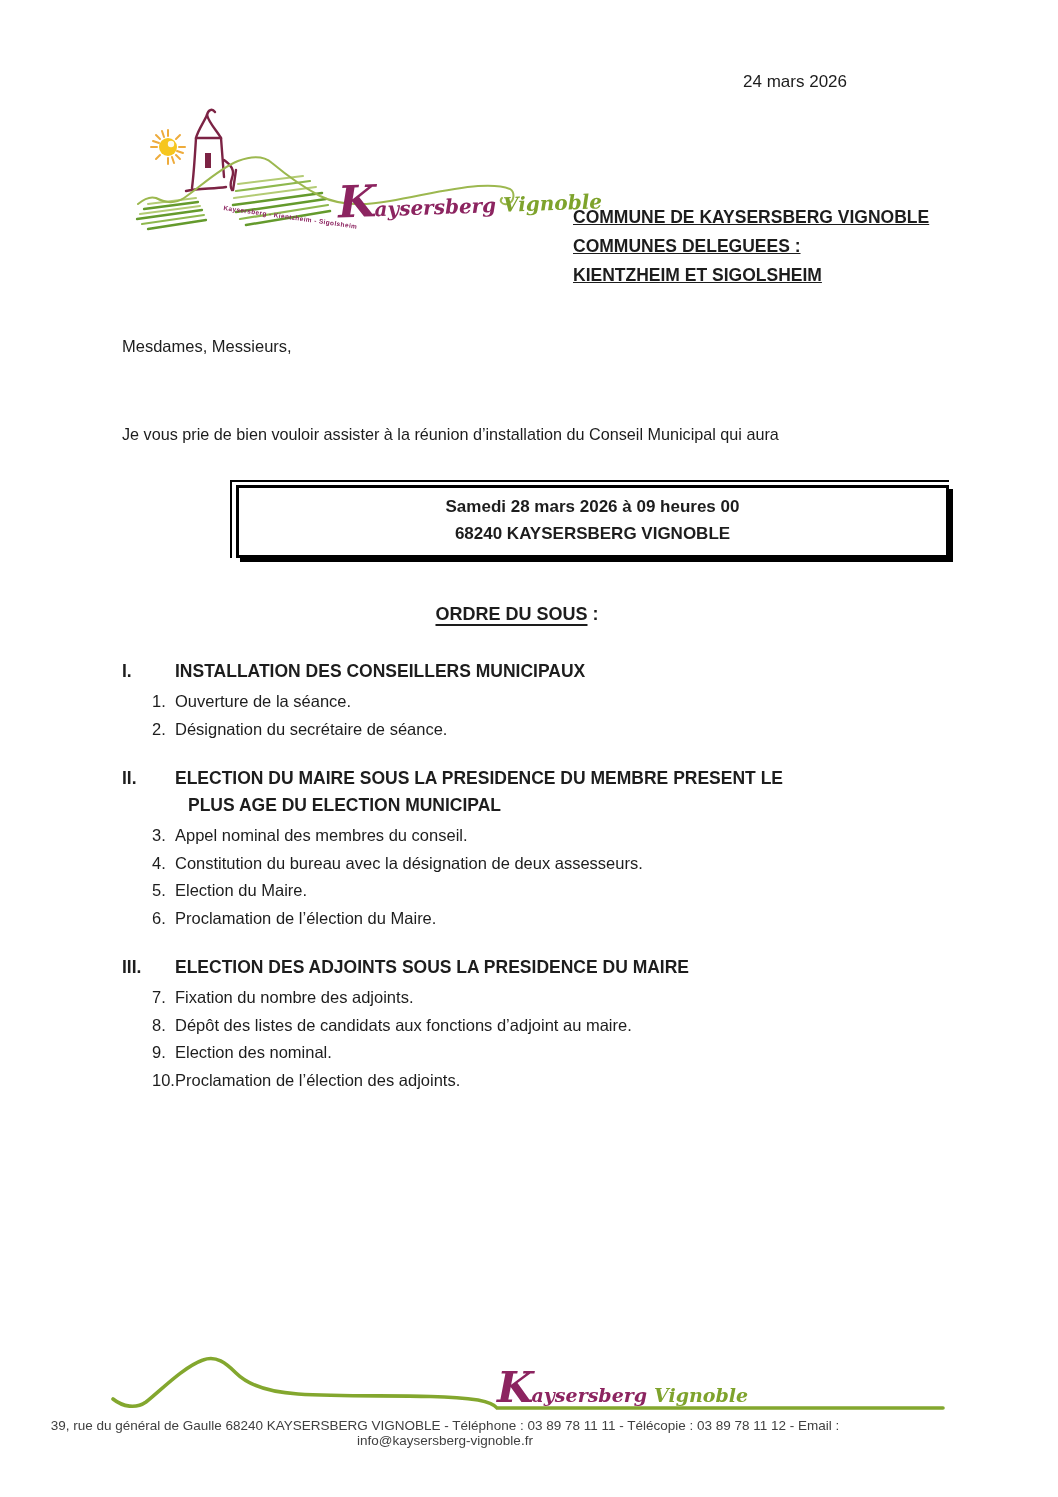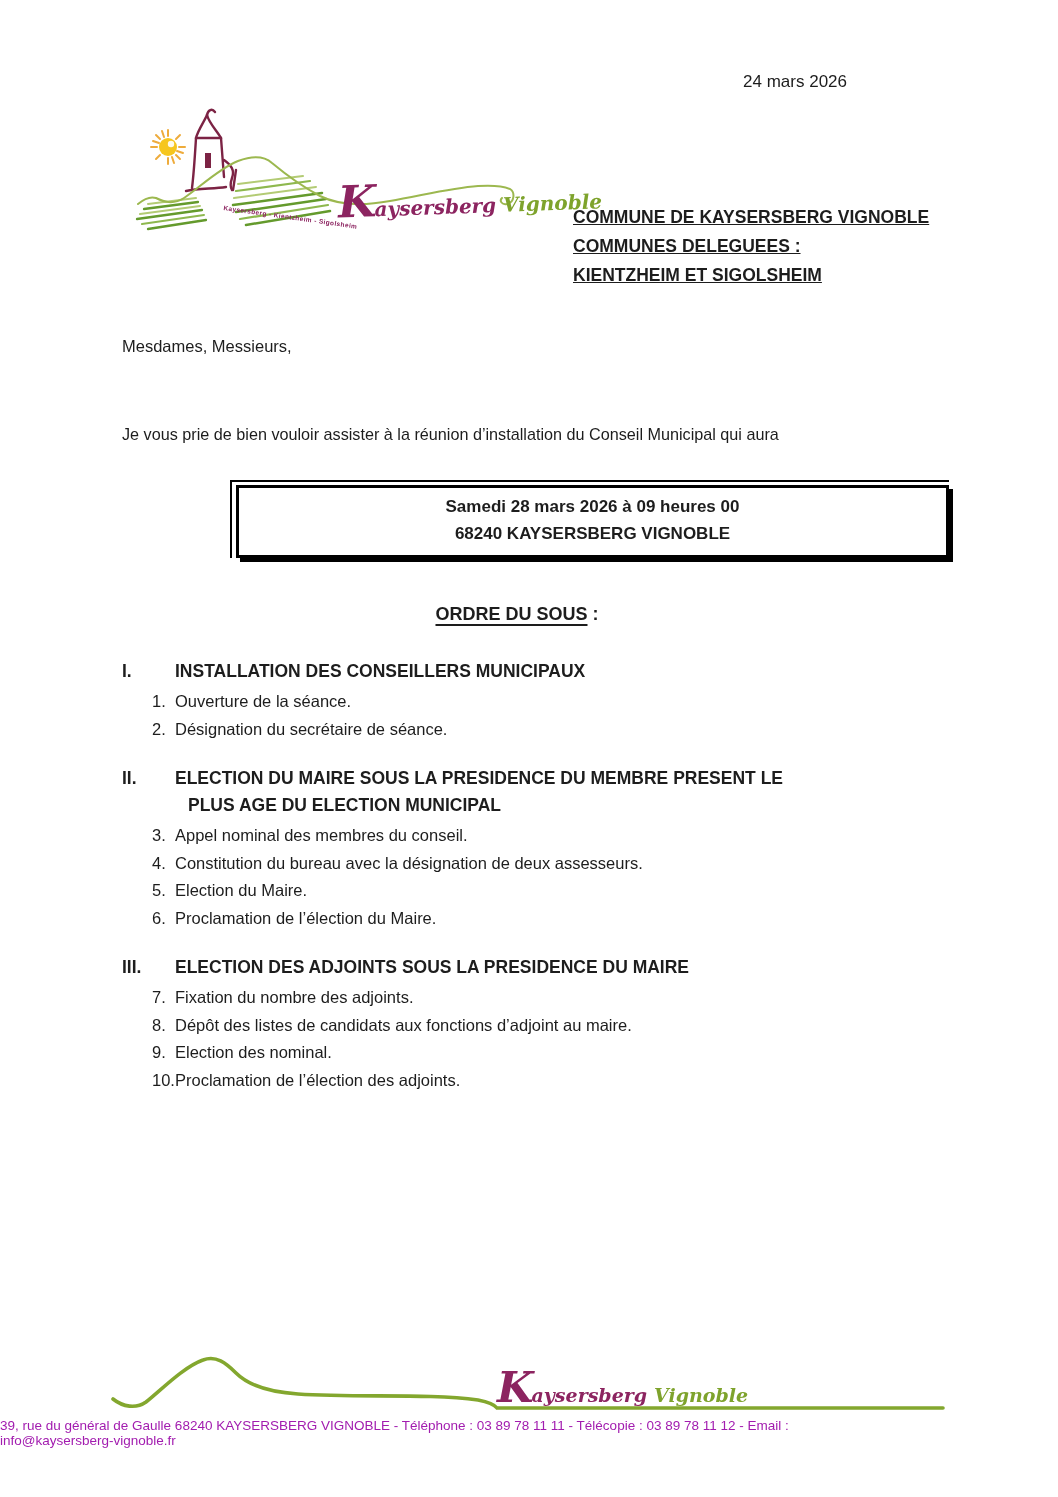--- a/index.html
+++ b/index.html
@@ -72,21 +72,21 @@
   .item-num{width:23px;flex:none;}
   .item-text{flex:1;}
   
   .footer{position:absolute;left:0;top:1355px;width:1058px;height:110px;}
   .footer svg{position:absolute;left:98px;top:0;}
   .footer .brand{left:497px;top:12px;}
   .footer .brand-k{font-size:42px;}
   .footer .brand-name,.footer .brand-suffix{font-size:19px;}
   .footer-contact{
     position:absolute;left:0;top:63px;width:890px;
-    font-size:13.5px;color:#a21caf;
+    text-align:center;font-size:13.5px;color:#404040;
   }
 </style>
 </head>
 <body>
 
 <div class="page">
 
   <div class="date-line">24 mars 2026</div>
 
   <div class="logo">

